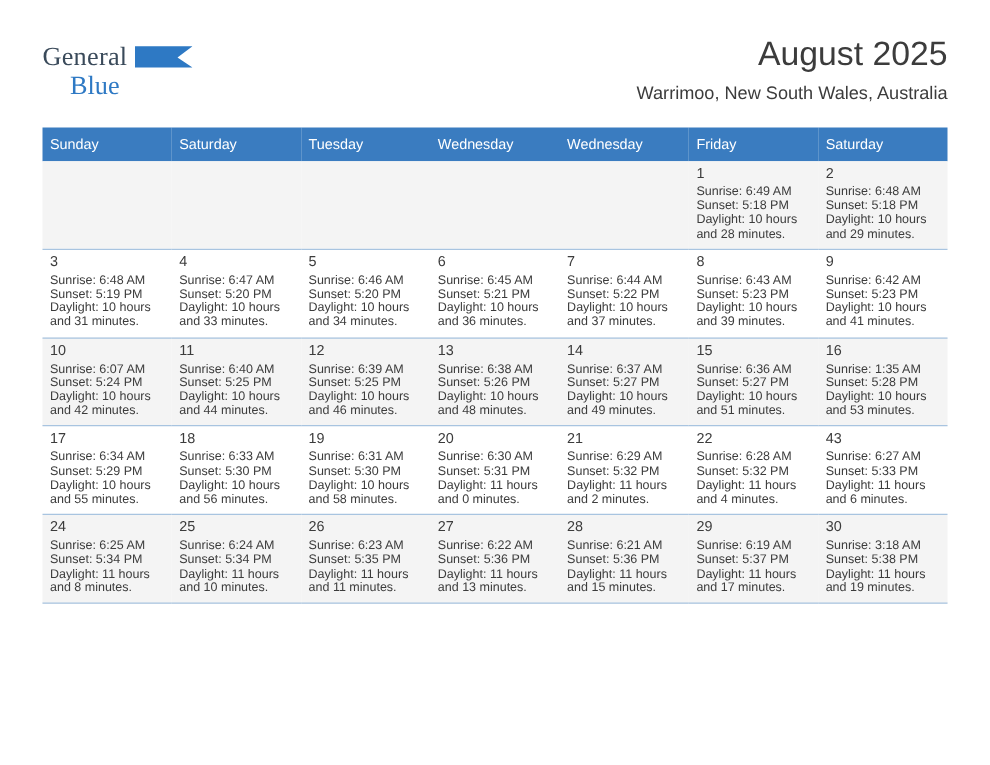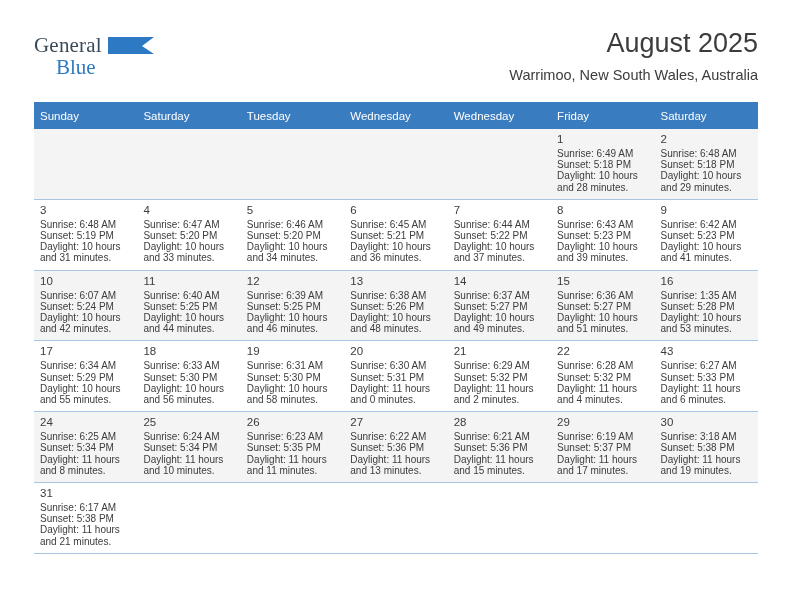--- a/index.html
+++ b/index.html
@@ -375,43 +375,16 @@
 and 17 minutes.</div>
           </td>
           <td>
             <div class="daynum">30</div>
             <div class="info">Sunrise: 3:18 AM
 Sunset: 5:38 PM
 Daylight: 11 hours
 and 19 minutes.</div>
           </td>
         </tr>
-        <tr class="odd">
-          <td>
-            <div class="daynum">31</div>
-            <div class="info">Sunrise: 6:17 AM
-Sunset: 5:38 PM
-Daylight: 11 hours
-and 21 minutes.</div>
-          </td>
-          <td class="empty">
-            <div class="daynum"></div>
-          </td>
-          <td class="empty">
-            <div class="daynum"></div>
-          </td>
-          <td class="empty">
-            <div class="daynum"></div>
-          </td>
-          <td class="empty">
-            <div class="daynum"></div>
-          </td>
-          <td class="empty">
-            <div class="daynum"></div>
-          </td>
-          <td class="empty">
-            <div class="daynum"></div>
-          </td>
-        </tr>
       </tbody>
   </table>
 
 </div>
 
 </body></html>

